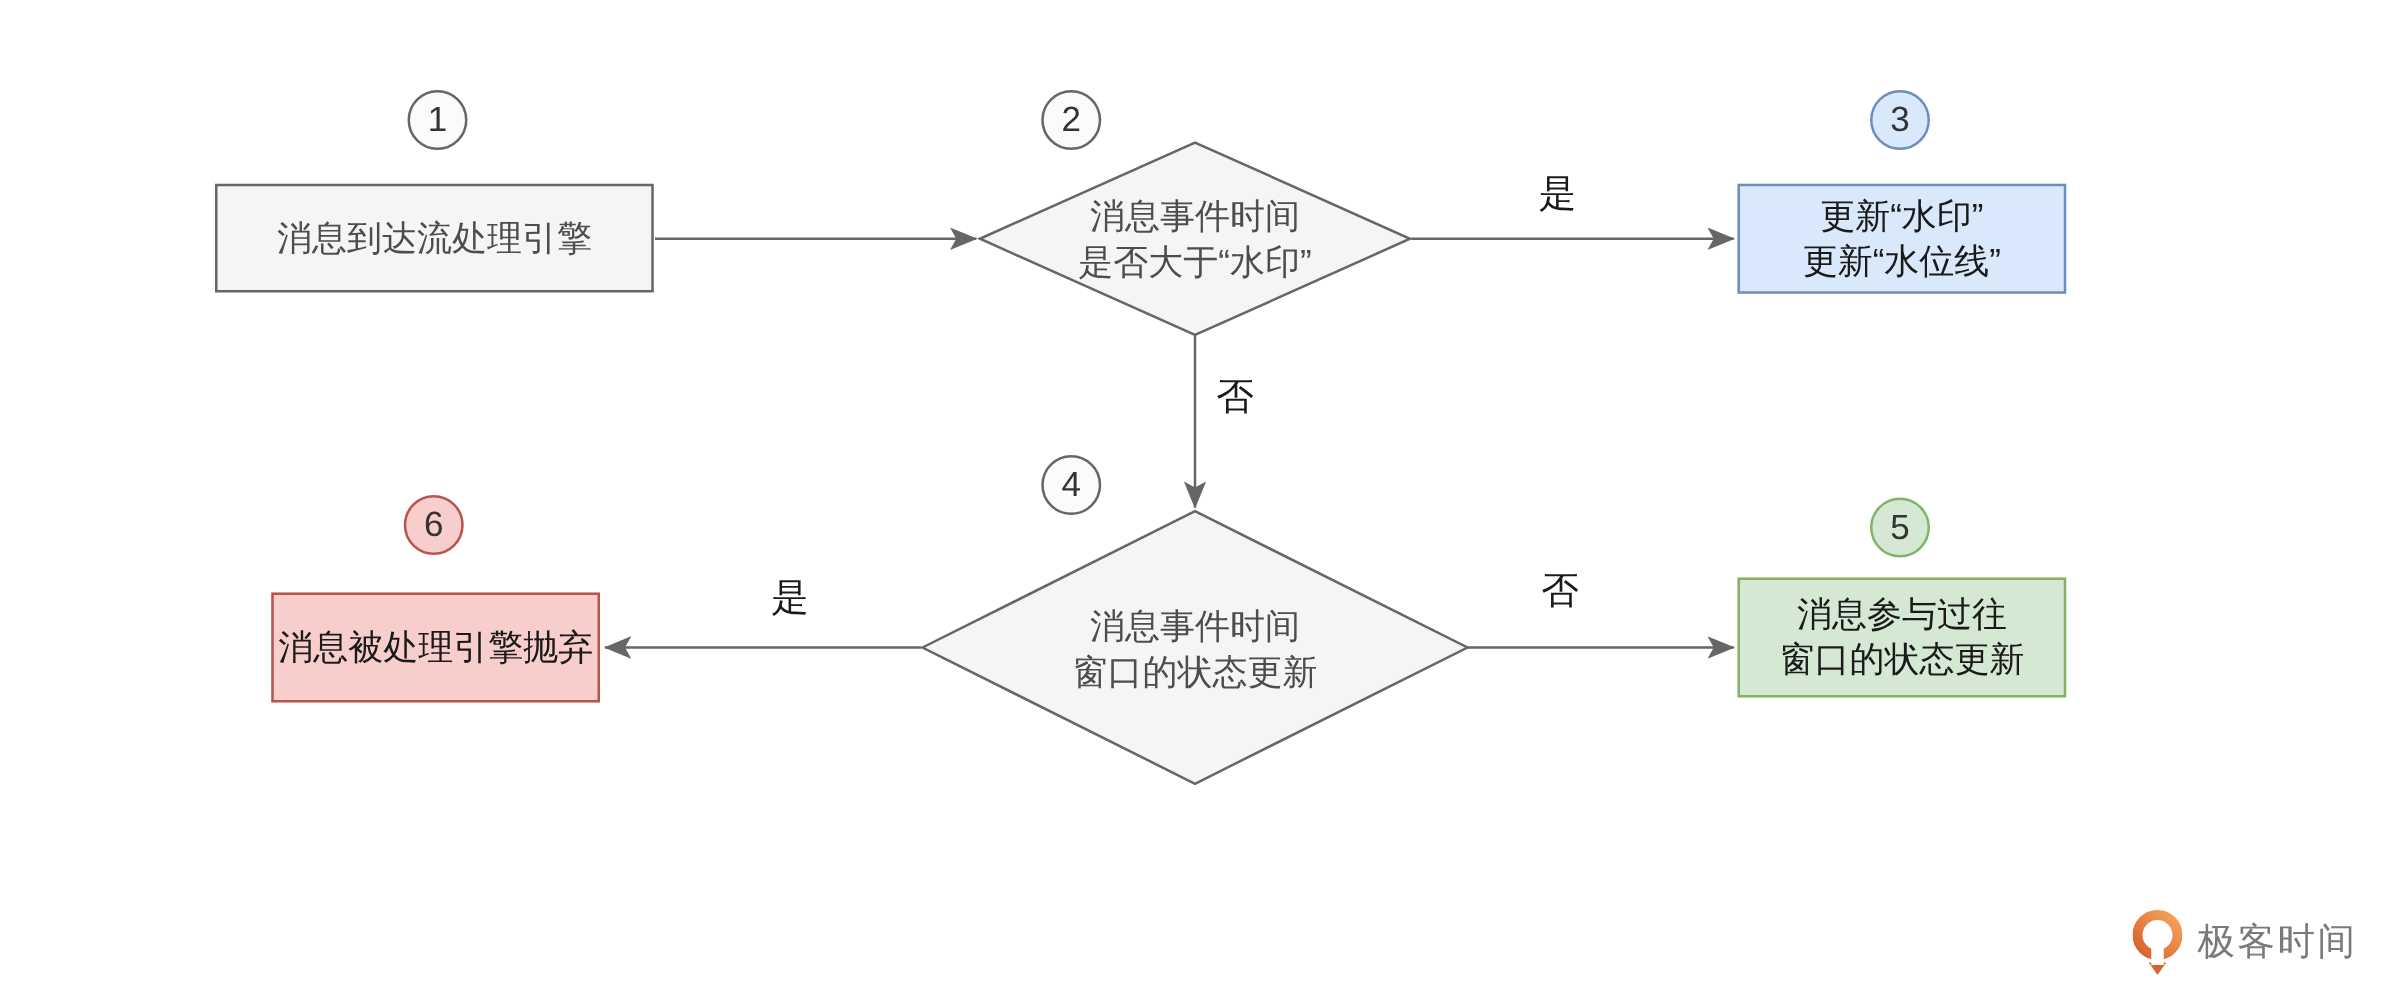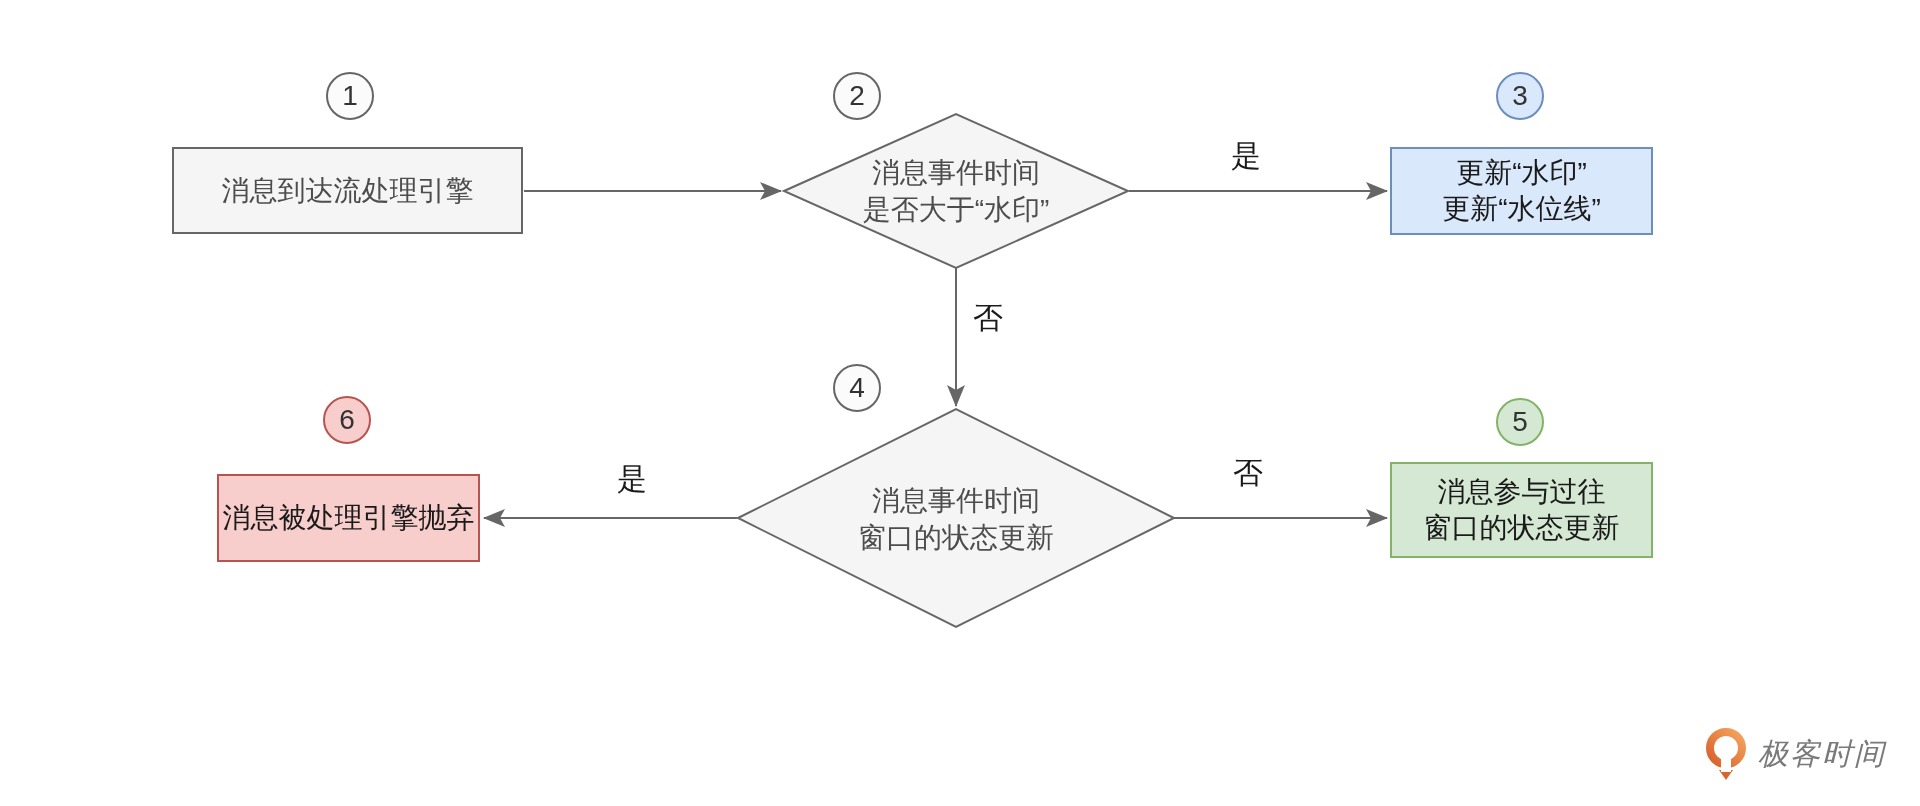--- a/index.html
+++ b/index.html
@@ -70,21 +70,20 @@
   .l-yes-46{left:617px;top:462px;}
   .l-no-45 {left:1233px;top:456px;}
 
   .logo{
     position:absolute;left:1706px;top:728px;
     display:flex;align-items:center;gap:12px;
   }
   .logo-text{
     font-size:30px;color:#7a7a7a;letter-spacing:2px;
     line-height:50px;
-    font-style:italic;
   }
 </style>
 </head>
 <body>
 
 <div class="canvas">
 
   <svg class="layer" viewBox="0 0 1920 806">
     <defs>
       <marker id="arrowhead" markerUnits="userSpaceOnUse" markerWidth="22" markerHeight="18" refX="21" refY="9" orient="auto">

